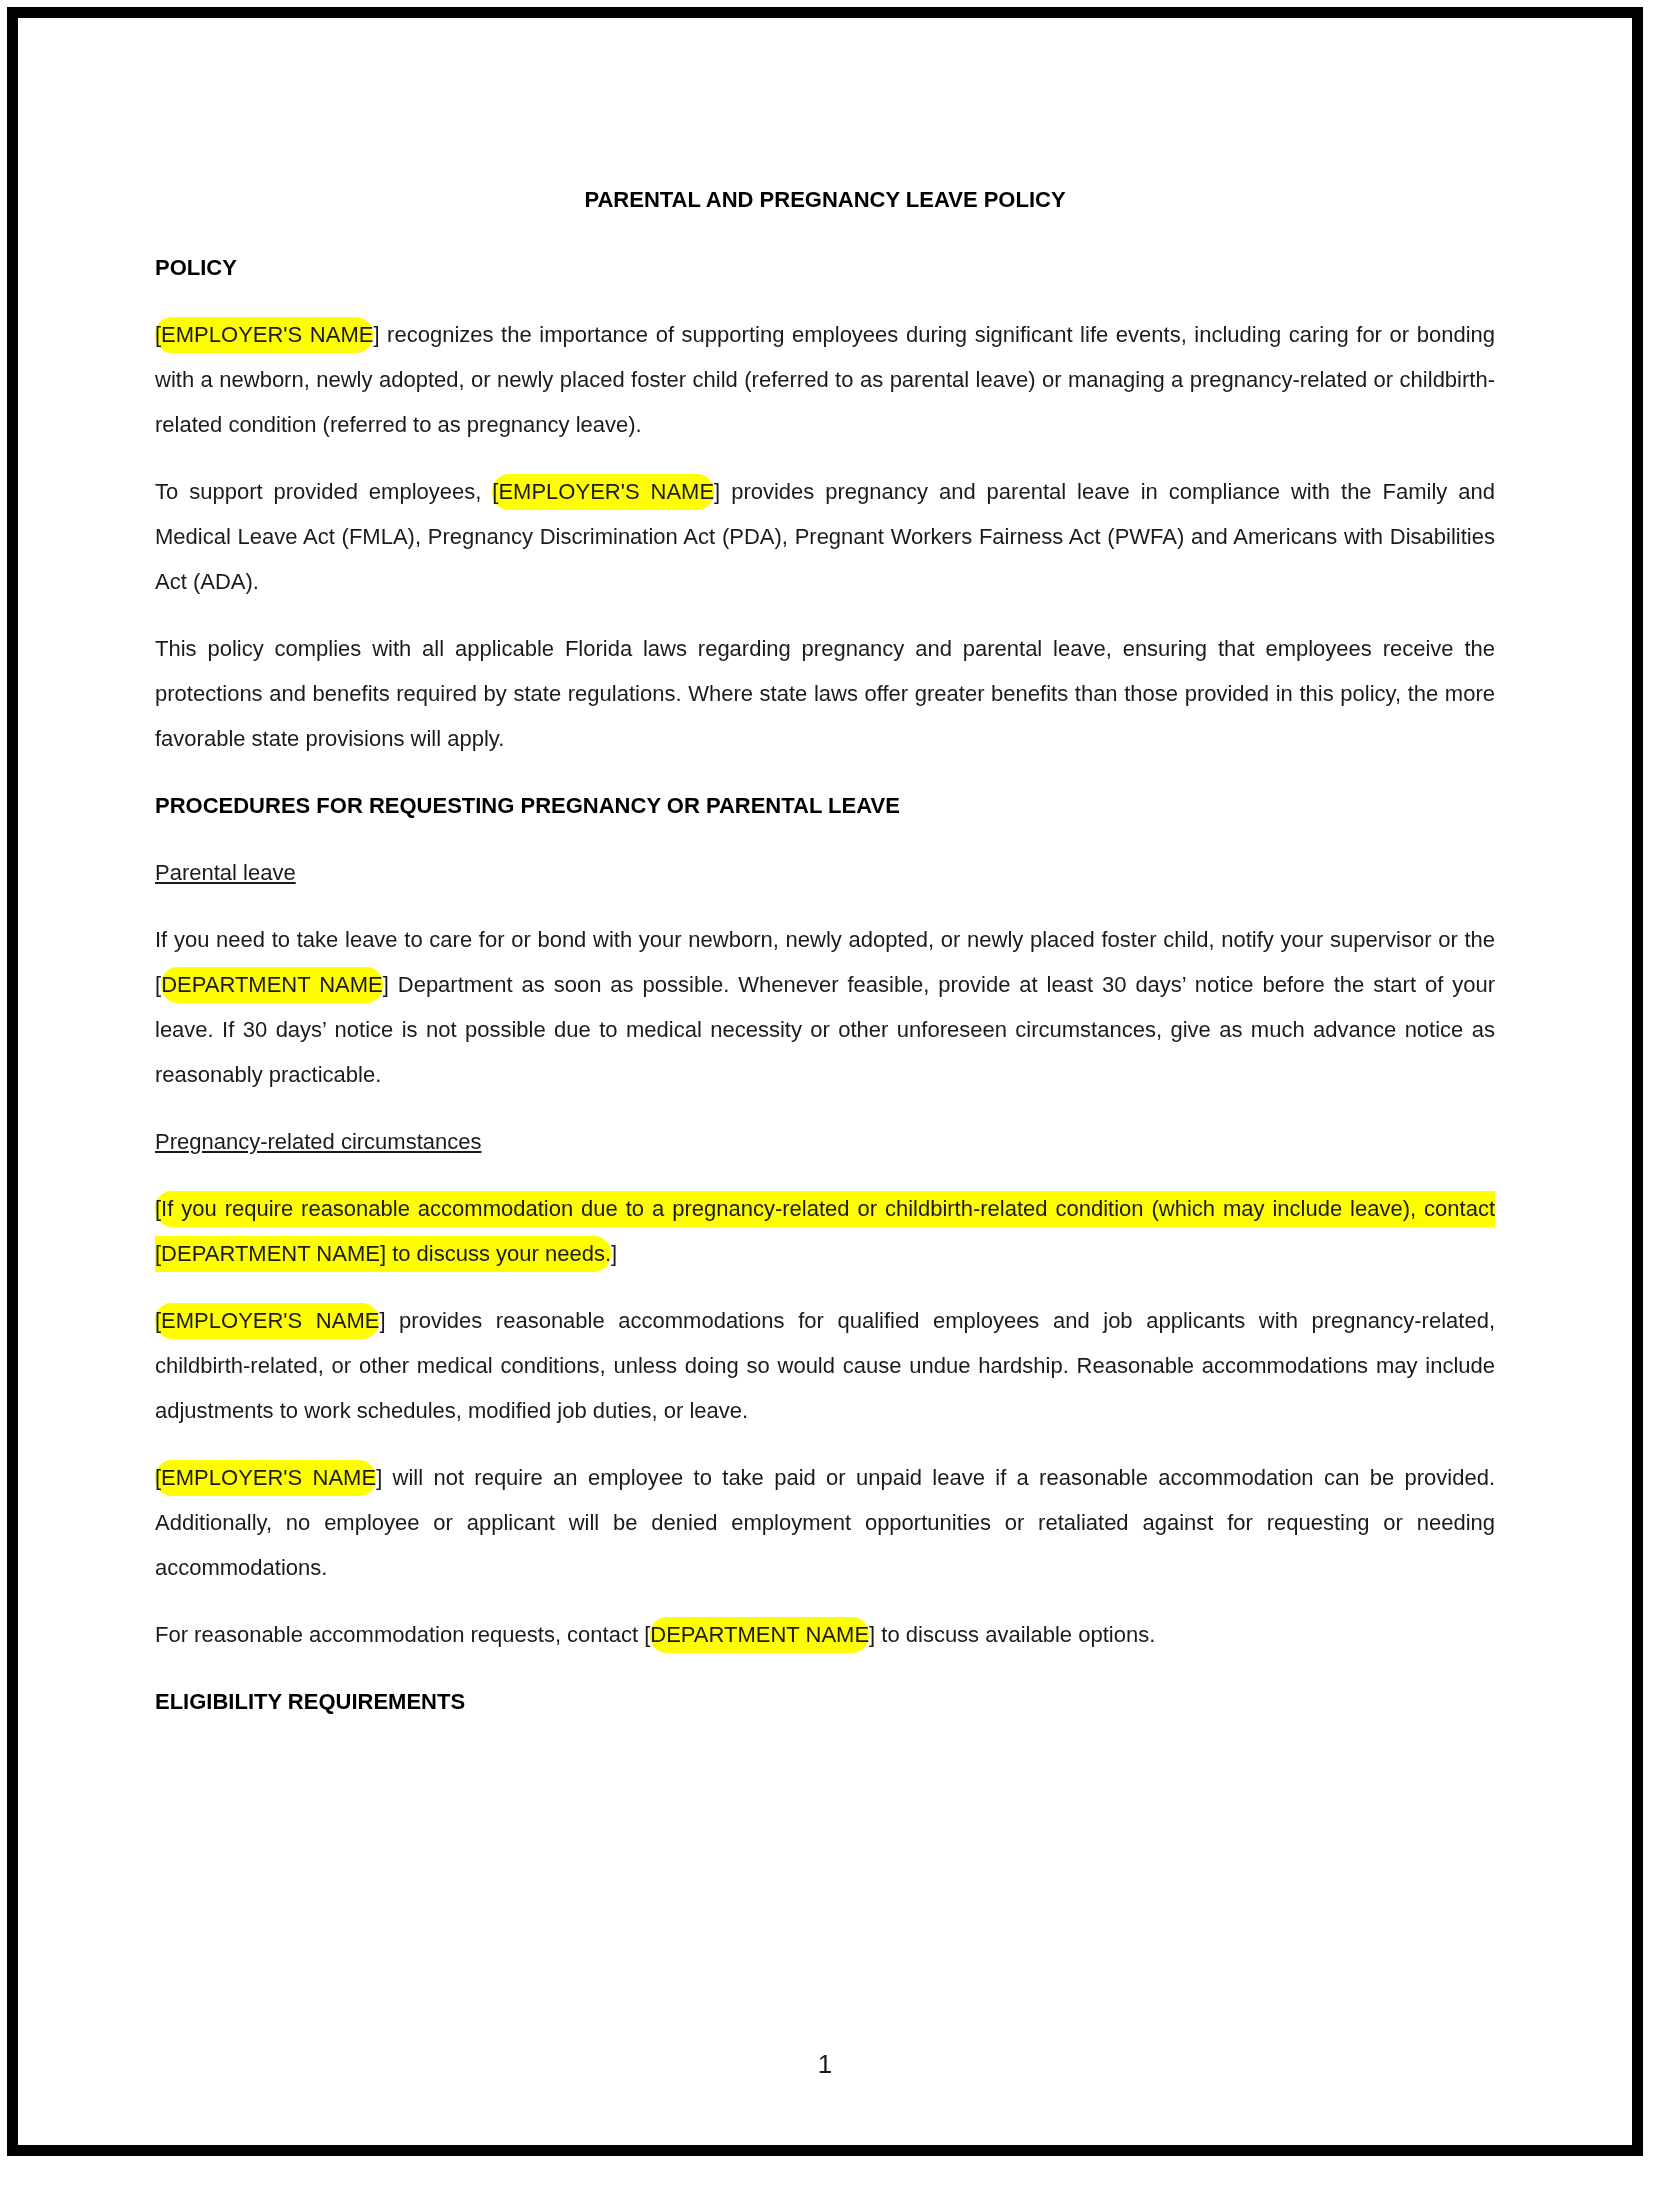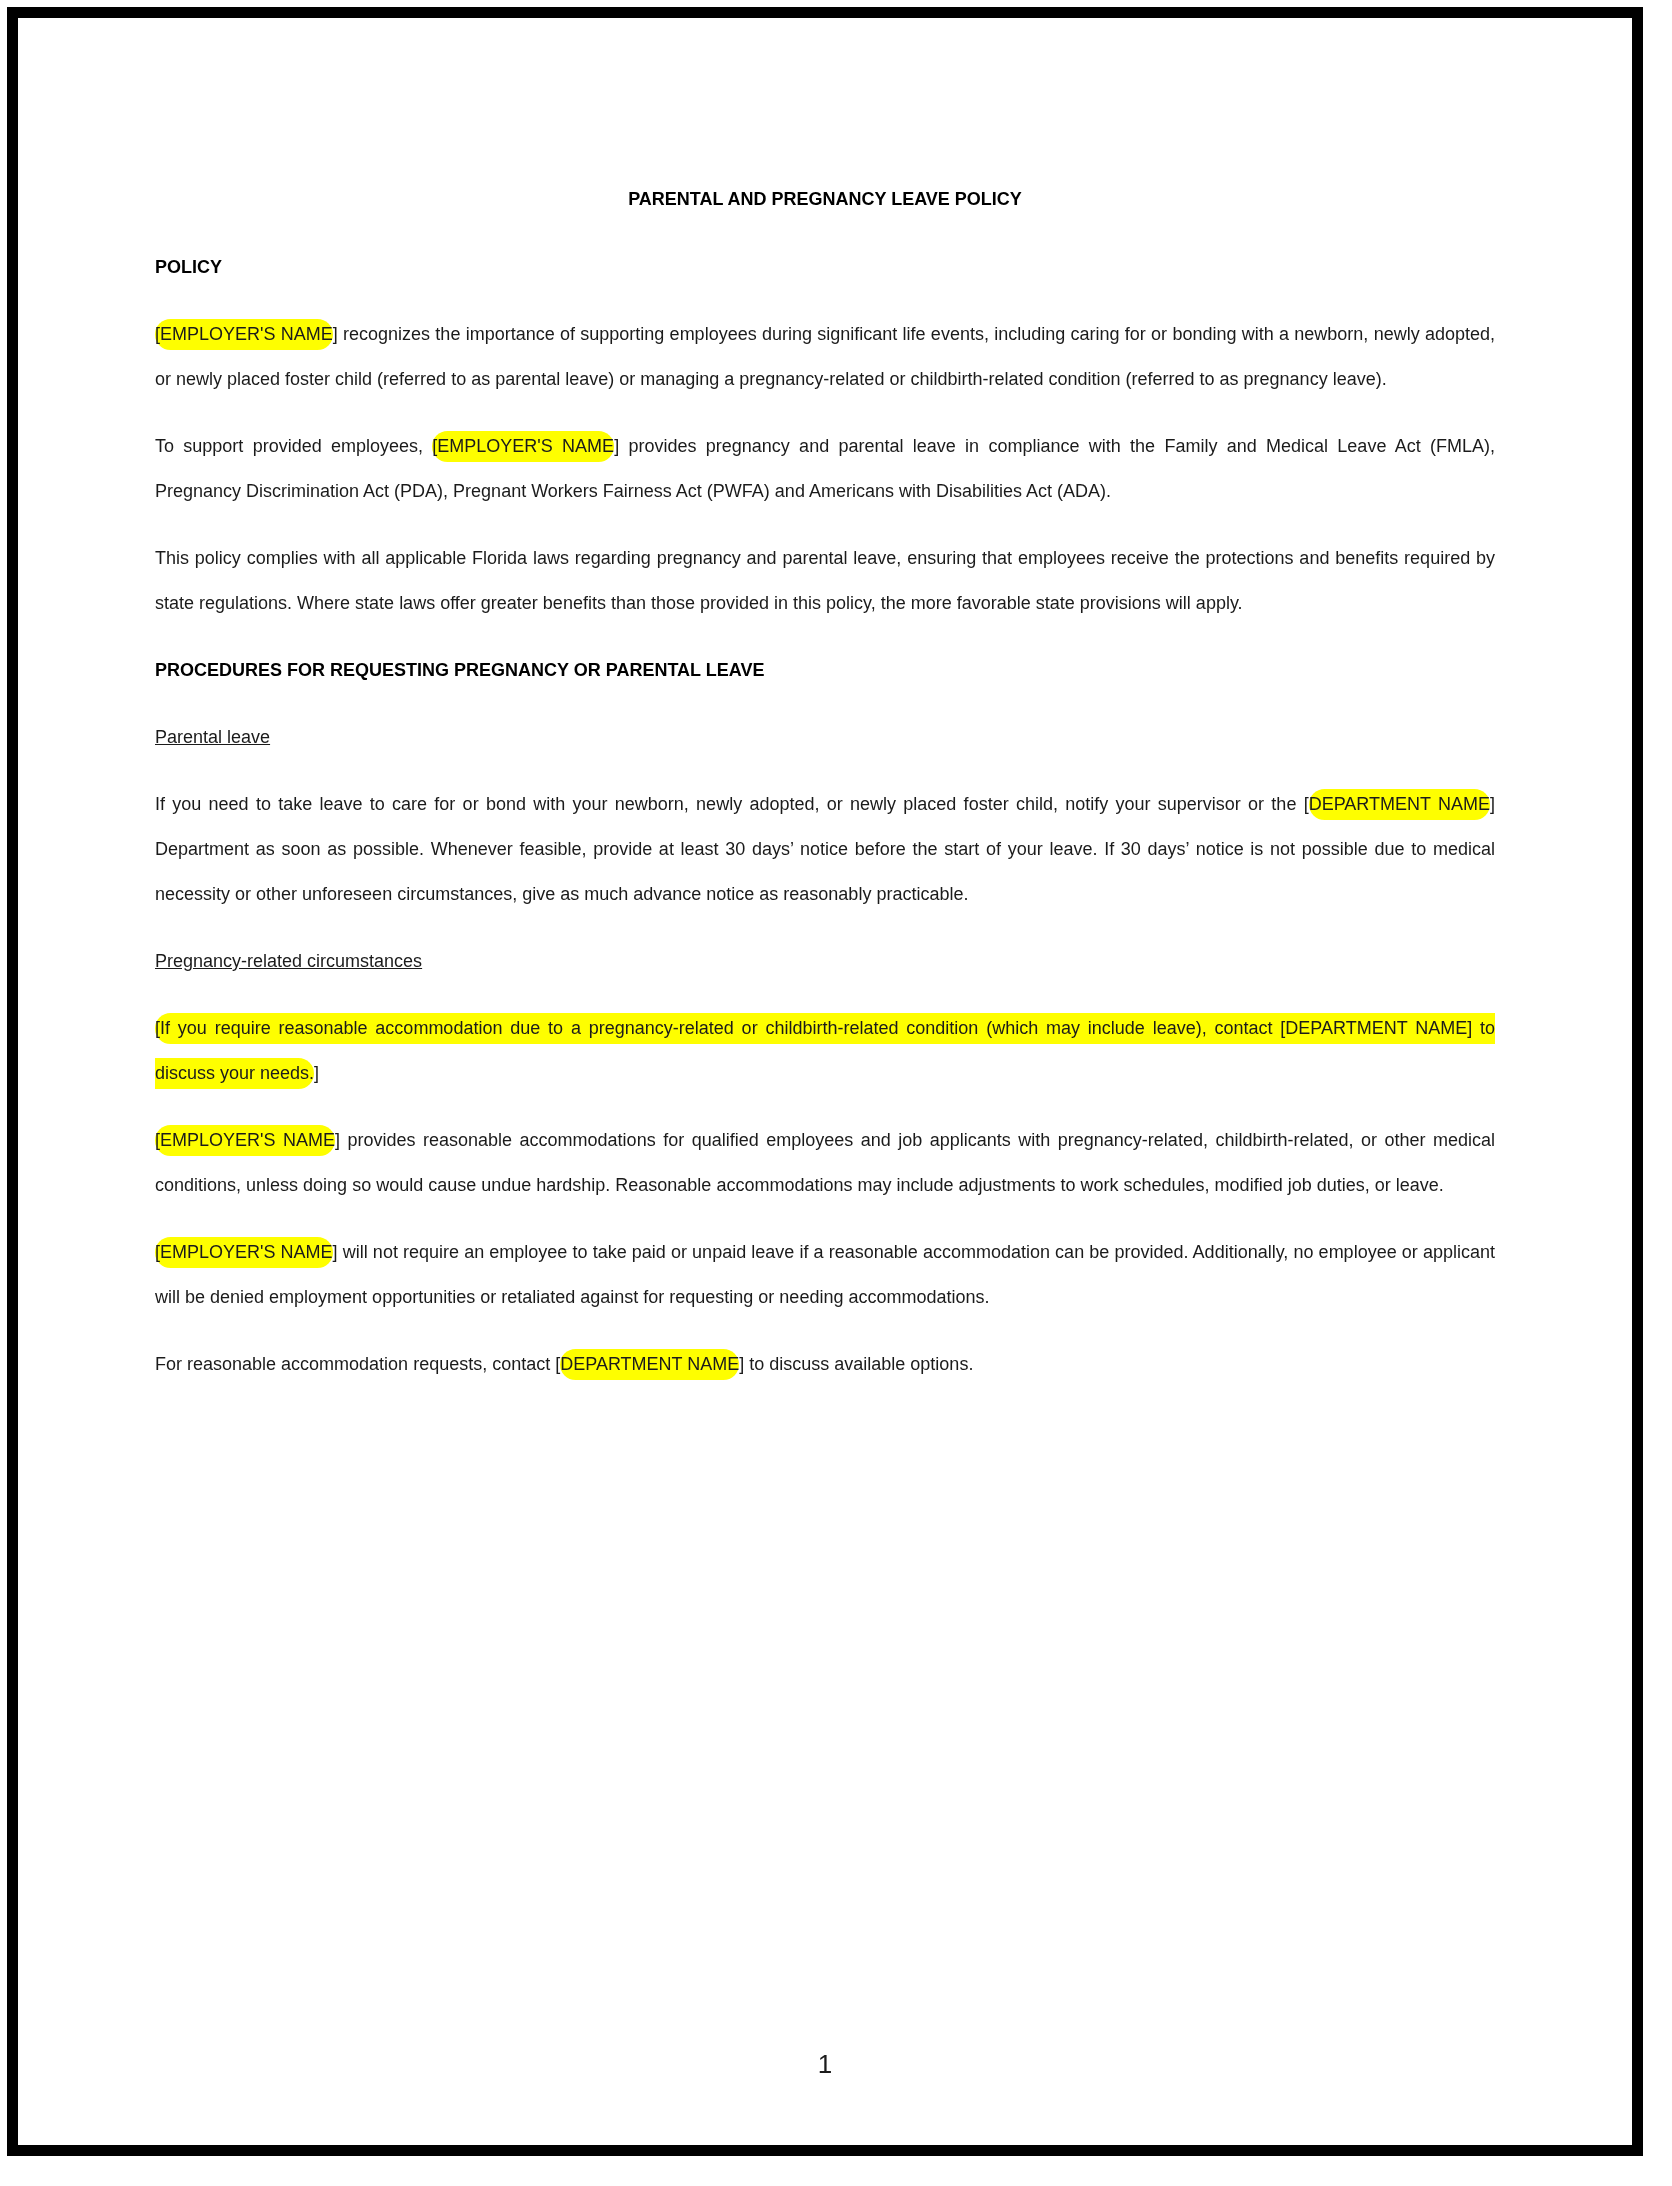--- a/index.html
+++ b/index.html
@@ -20,21 +20,21 @@
     width: 1636px;
     height: 2149px;
     border: 11.4px solid #000000;
     background: #ffffff;
     box-sizing: border-box;
     overflow: hidden;
   }
   .content {
     padding: 159px 137px 0 137px;
     color: #1b1b1b;
-    font-size: 18px;
+    font-size: 22px;
     line-height: 45px;
   }
   .doc-title {
     text-align: center;
     font-weight: bold;
     color: #000000;
     margin: 0 0 23px 0;
   }
   .block { margin: 0 0 22px 0; }
   .paragraph { text-align: justify; }
@@ -67,19 +67,20 @@
         <div class="block paragraph"><span>To support provided employees, </span><span class="hl">[EMPLOYER'S NAME</span><span>] provides pregnancy and parental leave in compliance with the Family and Medical Leave Act (FMLA), Pregnancy Discrimination Act (PDA), Pregnant Workers Fairness Act (PWFA) and Americans with Disabilities Act (ADA).</span></div>
         <div class="block paragraph"><span>This policy complies with all applicable Florida laws regarding pregnancy and parental leave, ensuring that employees receive the protections and benefits required by state regulations. Where state laws offer greater benefits than those provided in this policy, the more favorable state provisions will apply.</span></div>
         <div class="block heading">PROCEDURES FOR REQUESTING PREGNANCY OR PARENTAL LEAVE</div>
         <div class="block subheading">Parental leave</div>
         <div class="block paragraph"><span>If you need to take leave to care for or bond with your newborn, newly adopted, or newly placed foster child, notify your supervisor or the [</span><span class="hl">DEPARTMENT NAME</span><span>] Department as soon as possible. Whenever feasible, provide at least 30 days’ notice before the start of your leave. If 30 days’ notice is not possible due to medical necessity or other unforeseen circumstances, give as much advance notice as reasonably practicable.</span></div>
         <div class="block subheading">Pregnancy-related circumstances</div>
         <div class="block paragraph"><span class="hl">[If you require reasonable accommodation due to a pregnancy-related or childbirth-related condition (which may include leave), contact [DEPARTMENT NAME] to discuss your needs.</span><span>]</span></div>
         <div class="block paragraph"><span class="hl">[EMPLOYER'S NAME</span><span>] provides reasonable accommodations for qualified employees and job applicants with pregnancy-related, childbirth-related, or other medical conditions, unless doing so would cause undue hardship. Reasonable accommodations may include adjustments to work schedules, modified job duties, or leave.</span></div>
         <div class="block paragraph"><span class="hl">[EMPLOYER'S NAME</span><span>] will not require an employee to take paid or unpaid leave if a reasonable accommodation can be provided. Additionally, no employee or applicant will be denied employment opportunities or retaliated against for requesting or needing accommodations.</span></div>
         <div class="block paragraph"><span>For reasonable accommodation requests, contact [</span><span class="hl">DEPARTMENT NAME</span><span>] to discuss available options.</span></div>
+        <div class="block heading">ELIGIBILITY REQUIREMENTS</div>
       </div>
   </div>
   <div class="footer">
     <span>1</span>
   </div>
 </div>
 
 
 </body></html>

